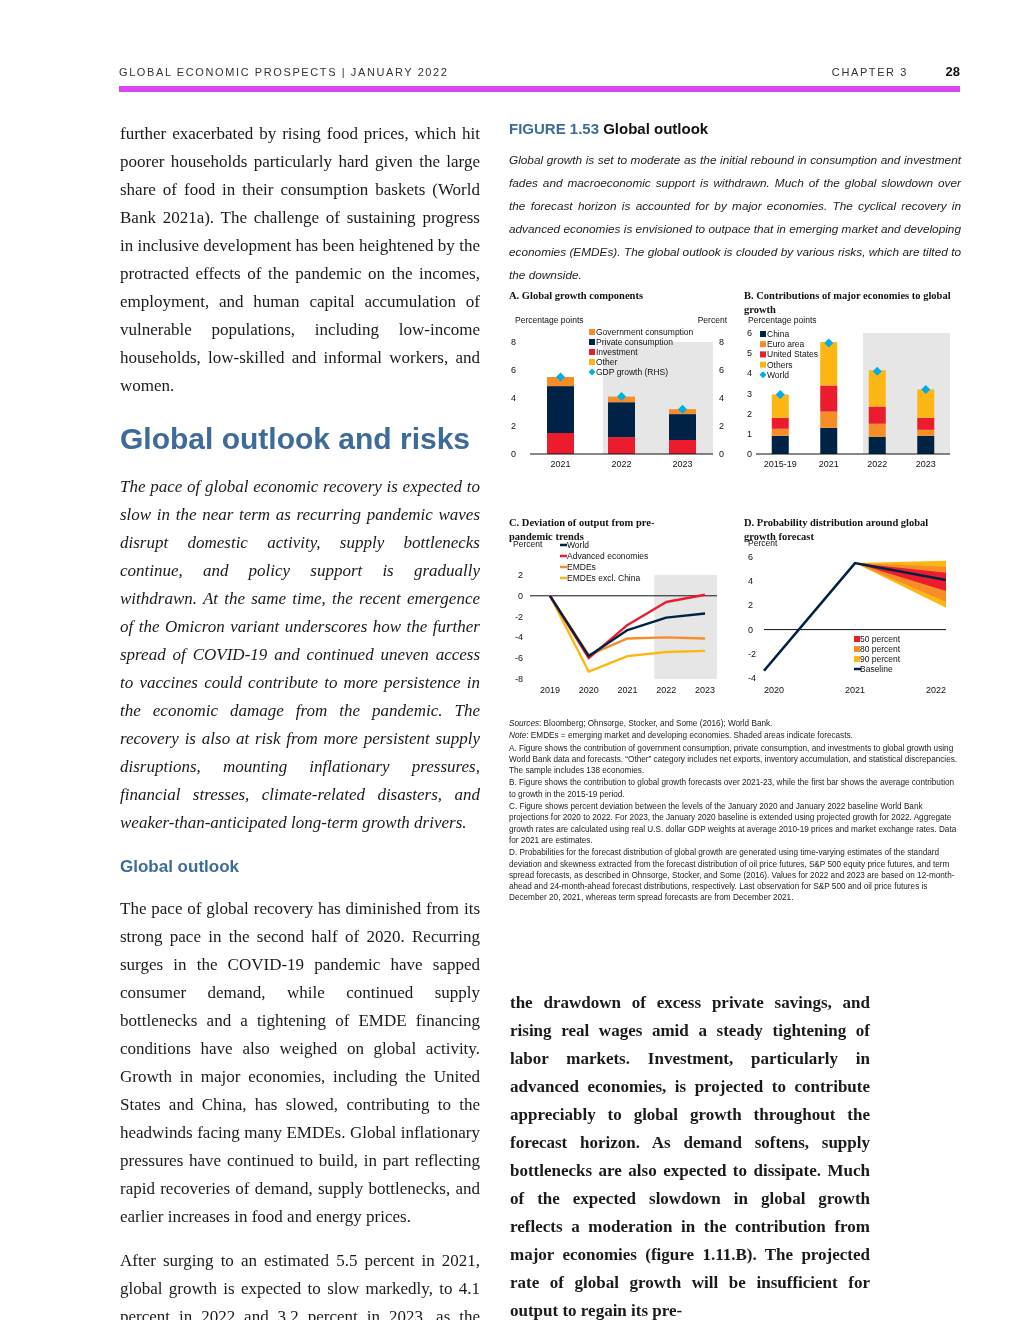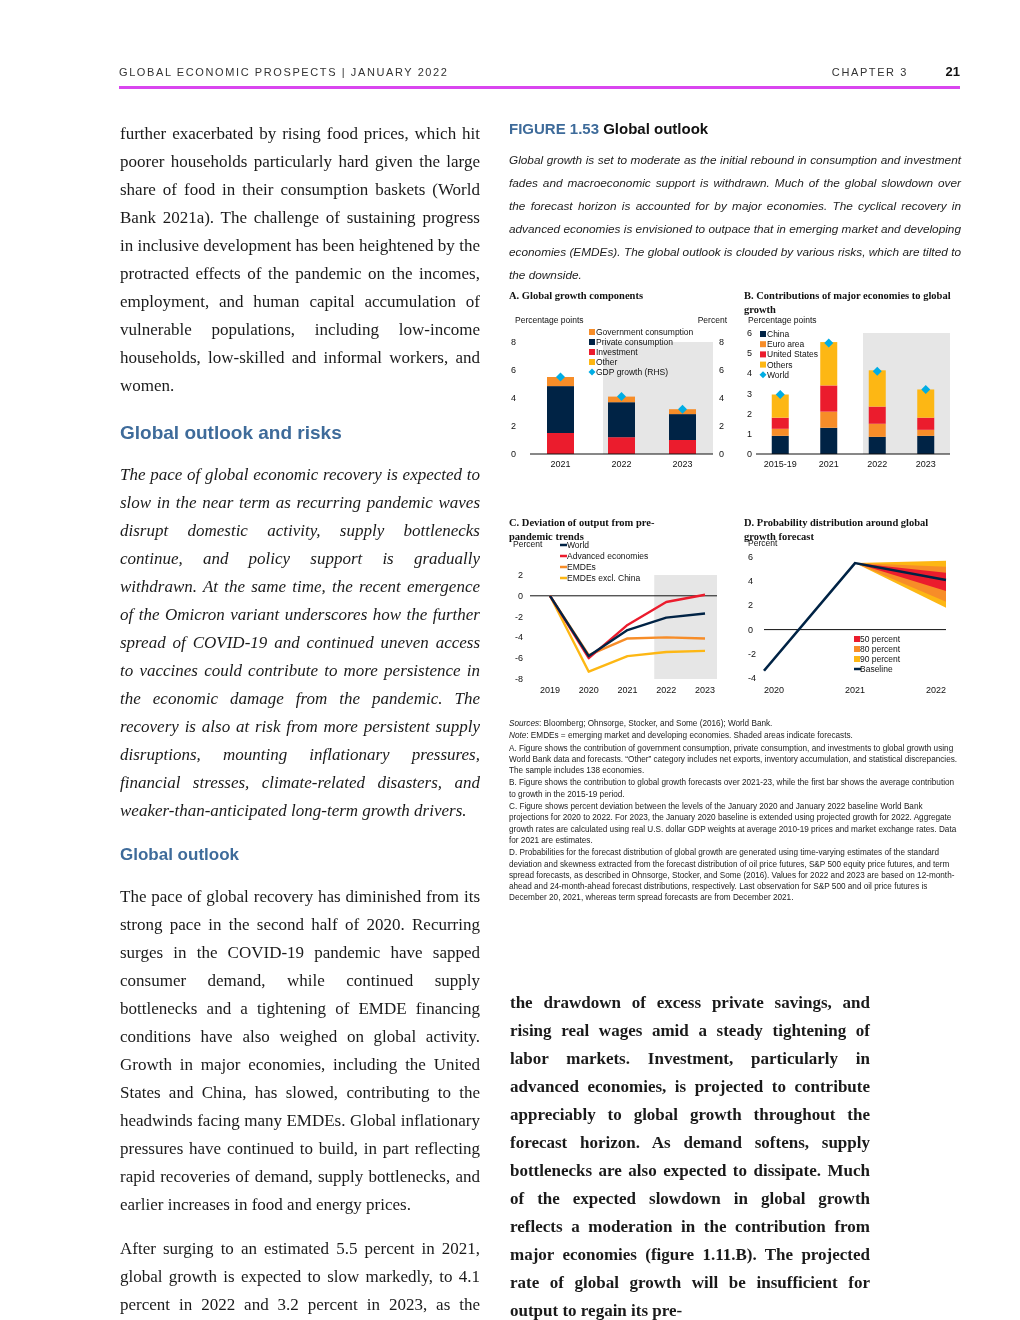--- a/index.html
+++ b/index.html
@@ -1,44 +1,44 @@
 <!DOCTYPE html>
 <html><head>
 <meta charset="utf-8">
 <style>
   html, body { margin: 0; padding: 0; background: #ffffff; }
   body { width: 1020px; height: 1320px; position: relative; overflow: hidden; font-family: "Liberation Serif", serif; color: #1a1a1a; }
-  .hdr { position: absolute; left: 119px; top: 64px; width: 841px; height: 22px; border-bottom: 3px solid #d946ef; font-family: "Liberation Sans", sans-serif; font-size: 11px; letter-spacing: 1.6px; color: #333; }
+  .hdr { position: absolute; left: 119px; top: 64px; width: 841px; height: 22px; border-bottom: 6px solid #d946ef; font-family: "Liberation Sans", sans-serif; font-size: 11px; letter-spacing: 1.6px; color: #333; }
   .hdr .left { position: absolute; left: 0; top: 2px; }
   .hdr .chap { position: absolute; right: 52px; top: 2px; }
   .hdr .pg { position: absolute; right: 0; top: 0; font-weight: bold; font-size: 13px; letter-spacing: 0; color: #111; }
 
   .col-left { position: absolute; left: 120px; top: 120px; width: 360px; }
   .body-p { font-size: 17px; line-height: 28px; text-align: justify; margin: 0; }
   .body-p.italic { font-style: italic; }
-  .h1 { font-family: "Liberation Sans", sans-serif; color: #3E6B9A; font-weight: bold; font-size: 19px; margin: 0; }
+  .h1 { font-family: "Liberation Sans", sans-serif; color: #3E6B9A; font-weight: bold; font-size: 30px; margin: 0; }
   .h2 { font-family: "Liberation Sans", sans-serif; color: #3E6B9A; font-size: 17px; margin: 0; }
 
   .fig { position: absolute; left: 509px; top: 120px; width: 452px; font-family: "Liberation Sans", sans-serif; }
   .fig-title { font-size: 15px; font-weight: bold; color: #111; }
   .fig-title .num { color: #3E6B9A; }
   .fig-sub { font-style: italic; font-size: 11.8px; line-height: 23px; margin-top: 12px; text-align: justify; color: #222; }
   .panel-title { position: absolute; font-size: 10.5px; font-weight: bold; line-height: 14px; color: #111; margin-top: 13px; }
   svg text { font-family: "Liberation Sans", sans-serif; }
   .notes { position: absolute; left: 509px; top: 718px; width: 452px; font-family: "Liberation Sans", sans-serif; font-size: 8.2px; line-height: 11.3px; color: #222; }
   .notes p { margin: 0 0 1px 0; }
   .col-right { position: absolute; left: 510px; top: 989px; width: 360px; font-weight: bold; }
 </style>
 </head>
 <body>
 
 <div class="hdr">
   <span class="left">GLOBAL ECONOMIC PROSPECTS | JANUARY 2022</span>
   <span class="chap">CHAPTER 3</span>
-  <span class="pg">21</span>
+  <span class="pg">28</span>
 </div>
 
 <div class="col-left">
   <p class="body-p">further exacerbated by rising food prices, which hit poorer households particularly hard given the large share of food in their consumption baskets (World Bank 2021a). The challenge of sustaining progress in inclusive development has been heightened by the protracted effects of the pandemic on the incomes, employment, and human capital accumulation of vulnerable populations, including low-income households, low-skilled and informal workers, and women.</p>
   <h1 class="h1" style="margin-top:22px;">Global outlook and risks</h1>
   <p class="body-p italic" style="margin-top:17px;">The pace of global economic recovery is expected to slow in the near term as recurring pandemic waves disrupt domestic activity, supply bottlenecks continue, and policy support is gradually withdrawn. At the same time, the recent emergence of the Omicron variant underscores how the further spread of COVID-19 and continued uneven access to vaccines could contribute to more persistence in the economic damage from the pandemic. The recovery is also at risk from more persistent supply disruptions, mounting inflationary pressures, financial stresses, climate-related disasters, and weaker-than-anticipated long-term growth drivers.</p>
   <h2 class="h2" style="margin-top:20px;">Global outlook</h2>
   <p class="body-p" style="margin-top:18px;">The pace of global recovery has diminished from its strong pace in the second half of 2020. Recurring surges in the COVID-19 pandemic have sapped consumer demand, while continued supply bottlenecks and a tightening of EMDE financing conditions have also weighed on global activity. Growth in major economies, including the United States and China, has slowed, contributing to the headwinds facing many EMDEs. Global inflationary pressures have continued to build, in part reflecting rapid recoveries of demand, supply bottlenecks, and earlier increases in food and energy prices.</p>
   <p class="body-p" style="margin-top:16px;">After surging to an estimated 5.5 percent in 2021, global growth is expected to slow markedly, to 4.1 percent in 2022 and 3.2 percent in 2023, as the initial rebound in private consumption and investment fades and macroeconomic support is withdrawn (figure 1.11.A). These factors are expected to be only partly mitigated by the eventual removal of pandemic control measures,</p>
 </div>

